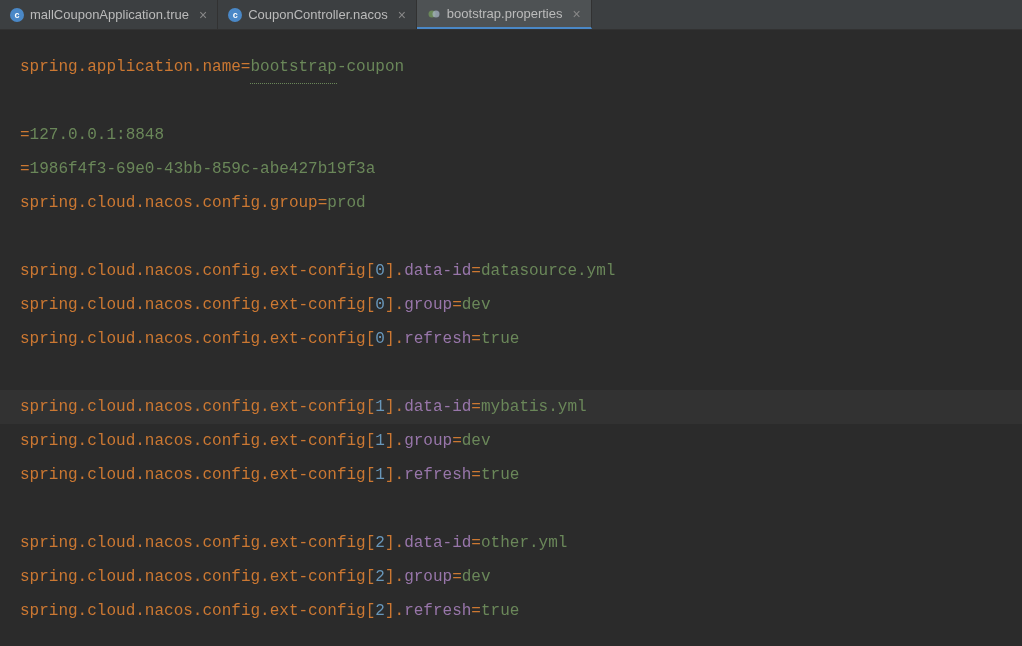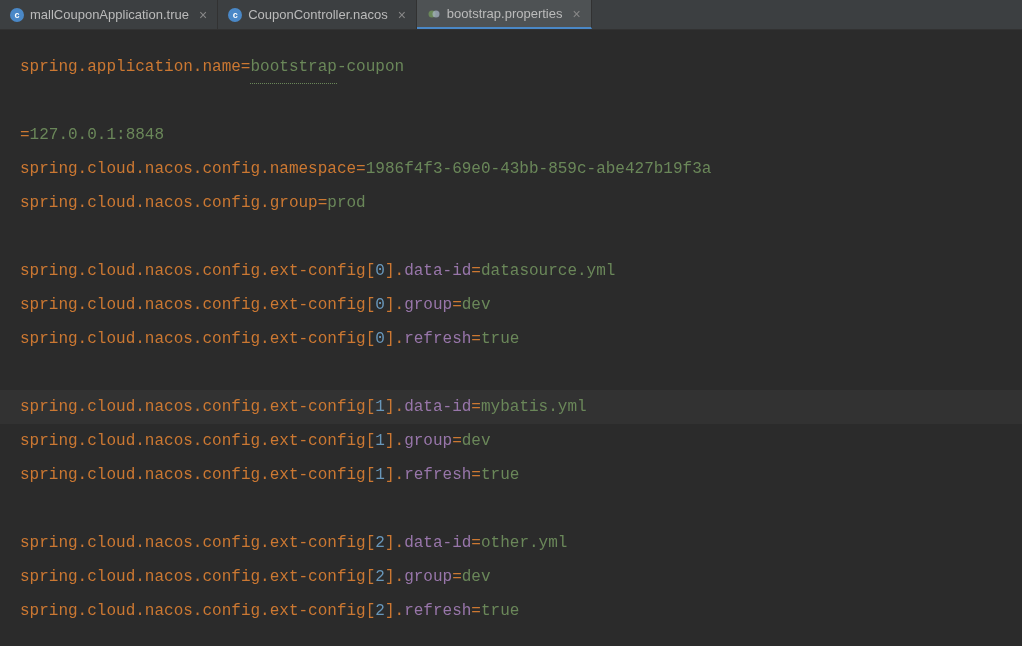--- a/index.html
+++ b/index.html
@@ -129,21 +129,21 @@
       </span>
       <span>bootstrap.properties</span>
       <span class="tab-close">×</span>
     </div>
   </div>
 
 <div class="editor">
 <div class="line"><span><span class="key">spring</span><span class="dot">.</span><span class="key">application</span><span class="dot">.</span><span class="key">name</span></span><span class="equals">=</span><span class="value squiggly">bootstrap</span><span class="value">-coupon</span></div>
     <div class="line empty"></div>
     <div class="line"><span class="equals">=</span><span class="value">127.0.0.1:8848</span></div>
-    <div class="line"><span><span class="key">spring</span><span class="dot">.</span><span class="key">cloud</span><span class="dot">.</span><span class="key">nacos</span><span class="dot">.</span><span class="key">config</span><span class="dot">.</span><span class="key">namespace</span></span><span class="equals">=</span><span class="value">1986f4f3-69e0-43bb-859c-abe427b19f3a</span></div>
+    <div class="line"><span class="equals">=</span><span class="value">1986f4f3-69e0-43bb-859c-abe427b19f3a</span></div>
     <div class="line"><span><span class="key">spring</span><span class="dot">.</span><span class="key">cloud</span><span class="dot">.</span><span class="key">nacos</span><span class="dot">.</span><span class="key">config</span><span class="dot">.</span><span class="key">group</span></span><span class="equals">=</span><span class="value">prod</span></div>
     <div class="line empty"></div>
     <div class="line"><span><span class="key">spring</span><span class="dot">.</span><span class="key">cloud</span><span class="dot">.</span><span class="key">nacos</span><span class="dot">.</span><span class="key">config</span><span class="dot">.</span><span class="key">ext-config</span></span><span class="bracket">[</span><span class="number">0</span><span class="bracket">]</span><span class="dot">.</span><span class="prop-segment">data-id</span><span class="equals">=</span><span class="value">datasource.yml</span></div>
     <div class="line"><span><span class="key">spring</span><span class="dot">.</span><span class="key">cloud</span><span class="dot">.</span><span class="key">nacos</span><span class="dot">.</span><span class="key">config</span><span class="dot">.</span><span class="key">ext-config</span></span><span class="bracket">[</span><span class="number">0</span><span class="bracket">]</span><span class="dot">.</span><span class="prop-segment">group</span><span class="equals">=</span><span class="value">dev</span></div>
     <div class="line"><span><span class="key">spring</span><span class="dot">.</span><span class="key">cloud</span><span class="dot">.</span><span class="key">nacos</span><span class="dot">.</span><span class="key">config</span><span class="dot">.</span><span class="key">ext-config</span></span><span class="bracket">[</span><span class="number">0</span><span class="bracket">]</span><span class="dot">.</span><span class="prop-segment">refresh</span><span class="equals">=</span><span class="value">true</span></div>
     <div class="line empty"></div>
     <div class="line highlighted"><span><span class="key">spring</span><span class="dot">.</span><span class="key">cloud</span><span class="dot">.</span><span class="key">nacos</span><span class="dot">.</span><span class="key">config</span><span class="dot">.</span><span class="key">ext-config</span></span><span class="bracket">[</span><span class="number">1</span><span class="bracket">]</span><span class="dot">.</span><span class="prop-segment">data-id</span><span class="equals">=</span><span class="value">mybatis.yml</span></div>
     <div class="line"><span><span class="key">spring</span><span class="dot">.</span><span class="key">cloud</span><span class="dot">.</span><span class="key">nacos</span><span class="dot">.</span><span class="key">config</span><span class="dot">.</span><span class="key">ext-config</span></span><span class="bracket">[</span><span class="number">1</span><span class="bracket">]</span><span class="dot">.</span><span class="prop-segment">group</span><span class="equals">=</span><span class="value">dev</span></div>
     <div class="line"><span><span class="key">spring</span><span class="dot">.</span><span class="key">cloud</span><span class="dot">.</span><span class="key">nacos</span><span class="dot">.</span><span class="key">config</span><span class="dot">.</span><span class="key">ext-config</span></span><span class="bracket">[</span><span class="number">1</span><span class="bracket">]</span><span class="dot">.</span><span class="prop-segment">refresh</span><span class="equals">=</span><span class="value">true</span></div>
     <div class="line empty"></div>

